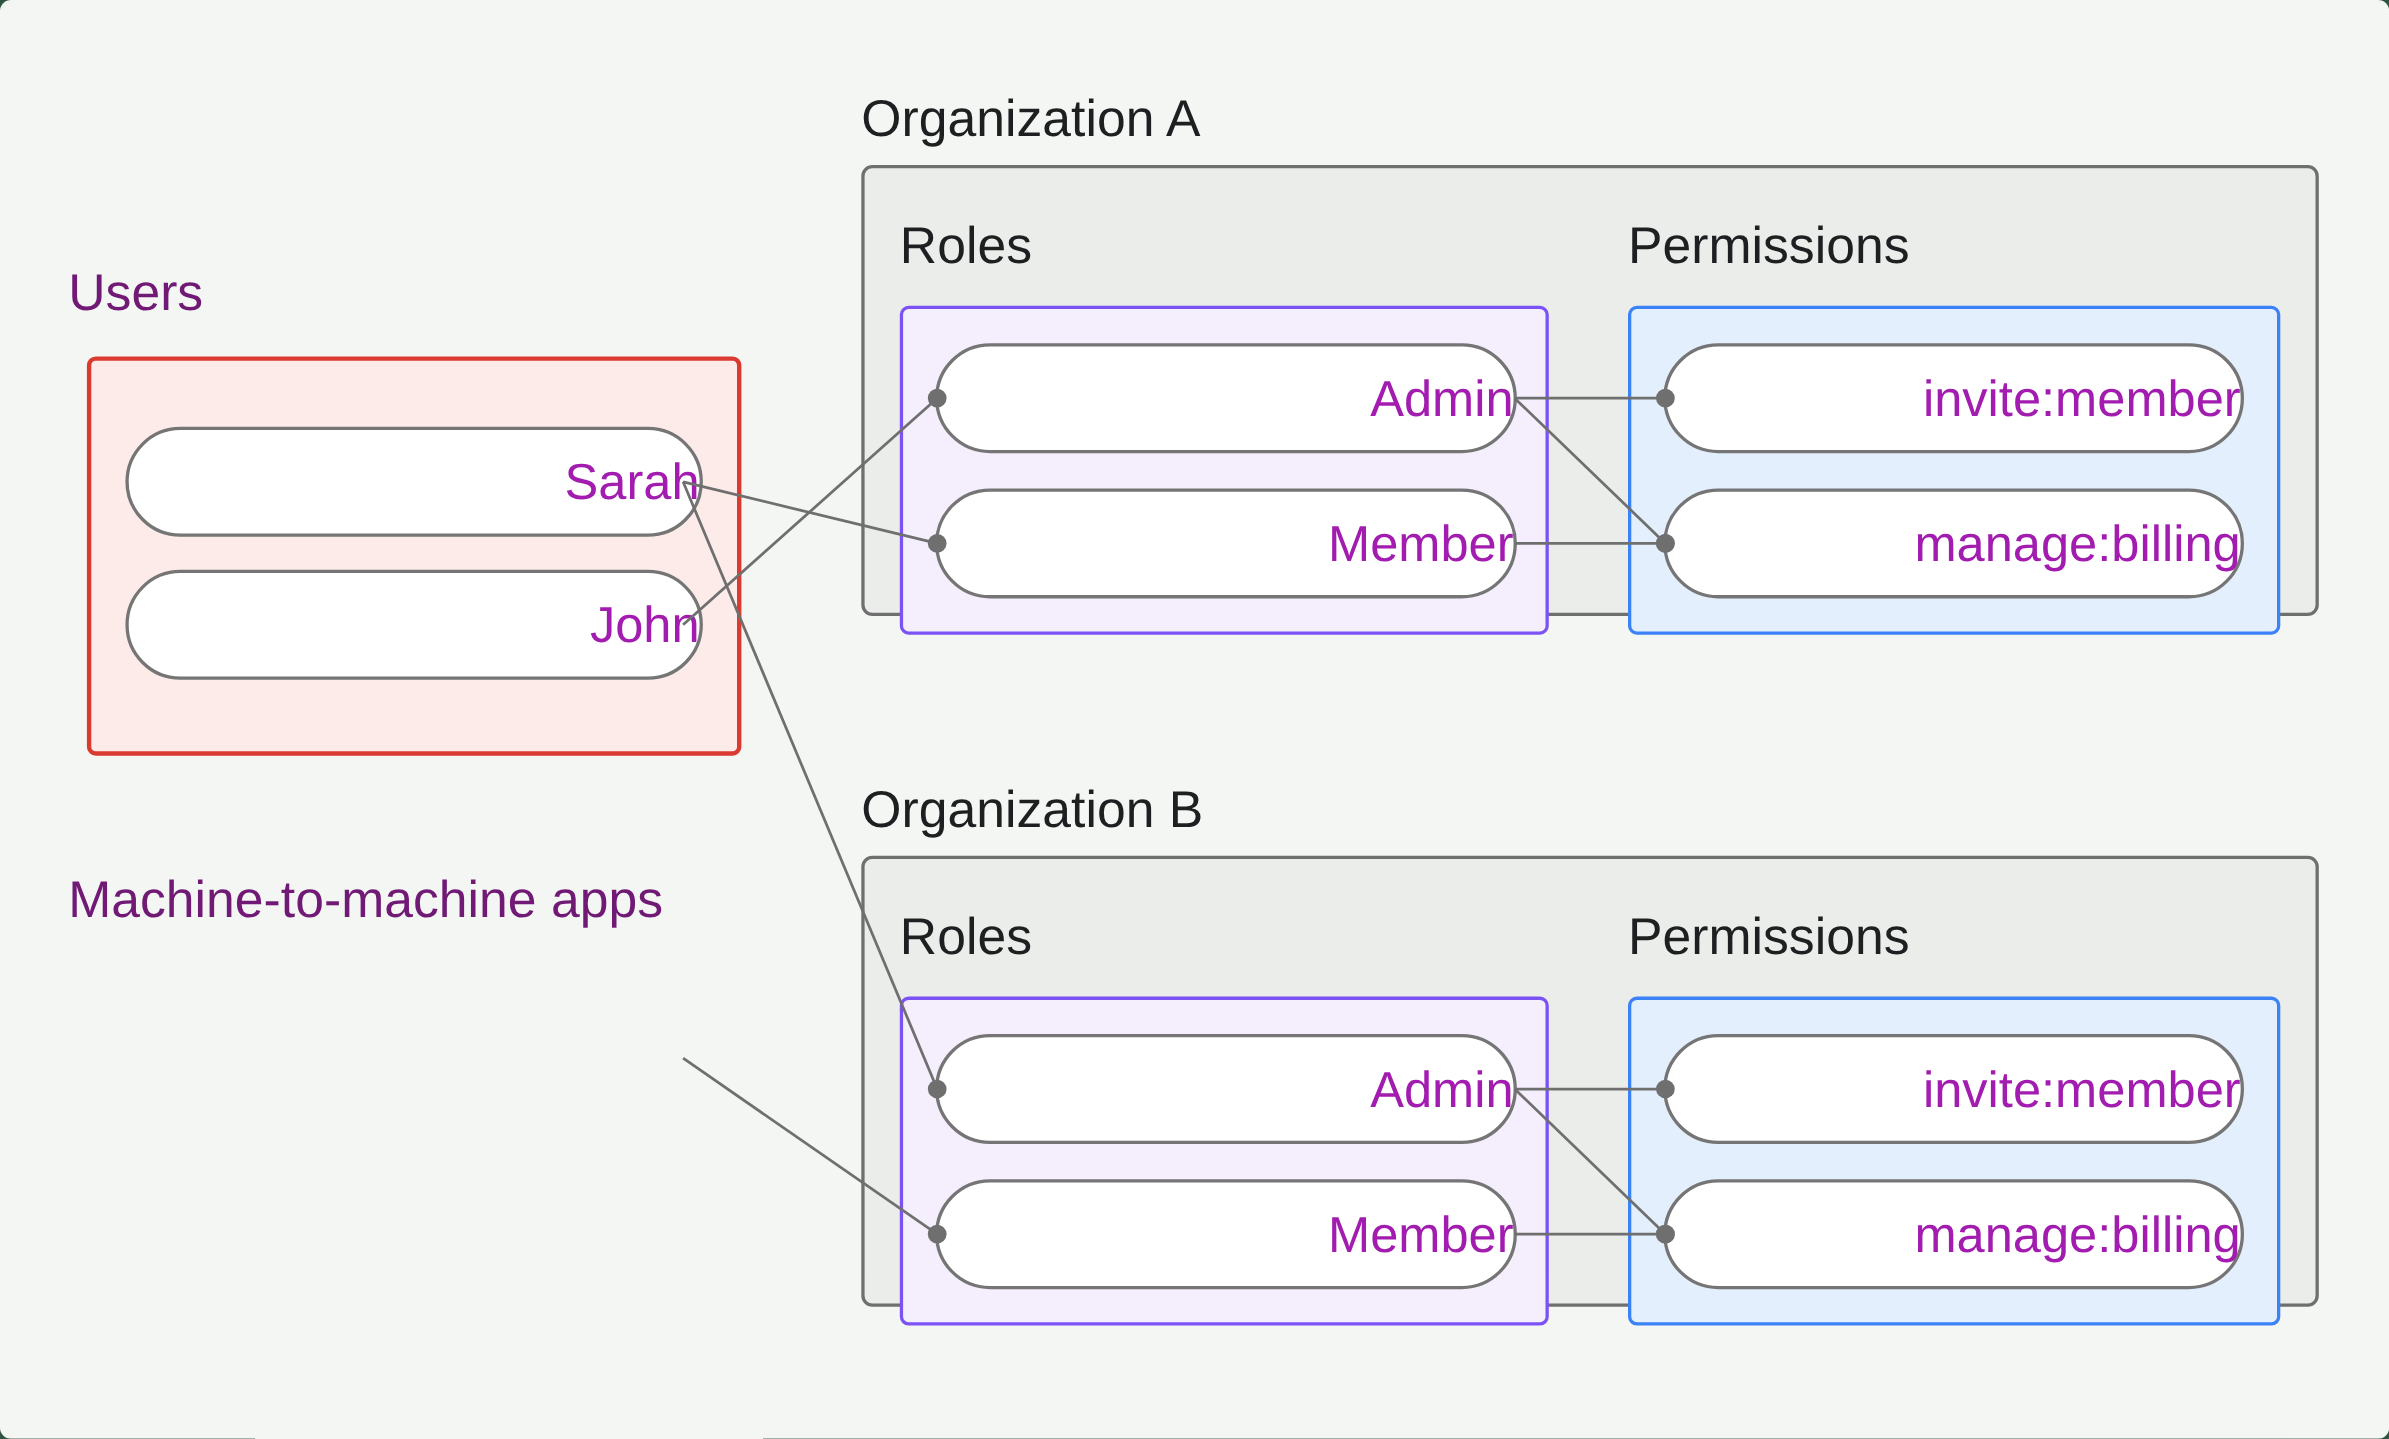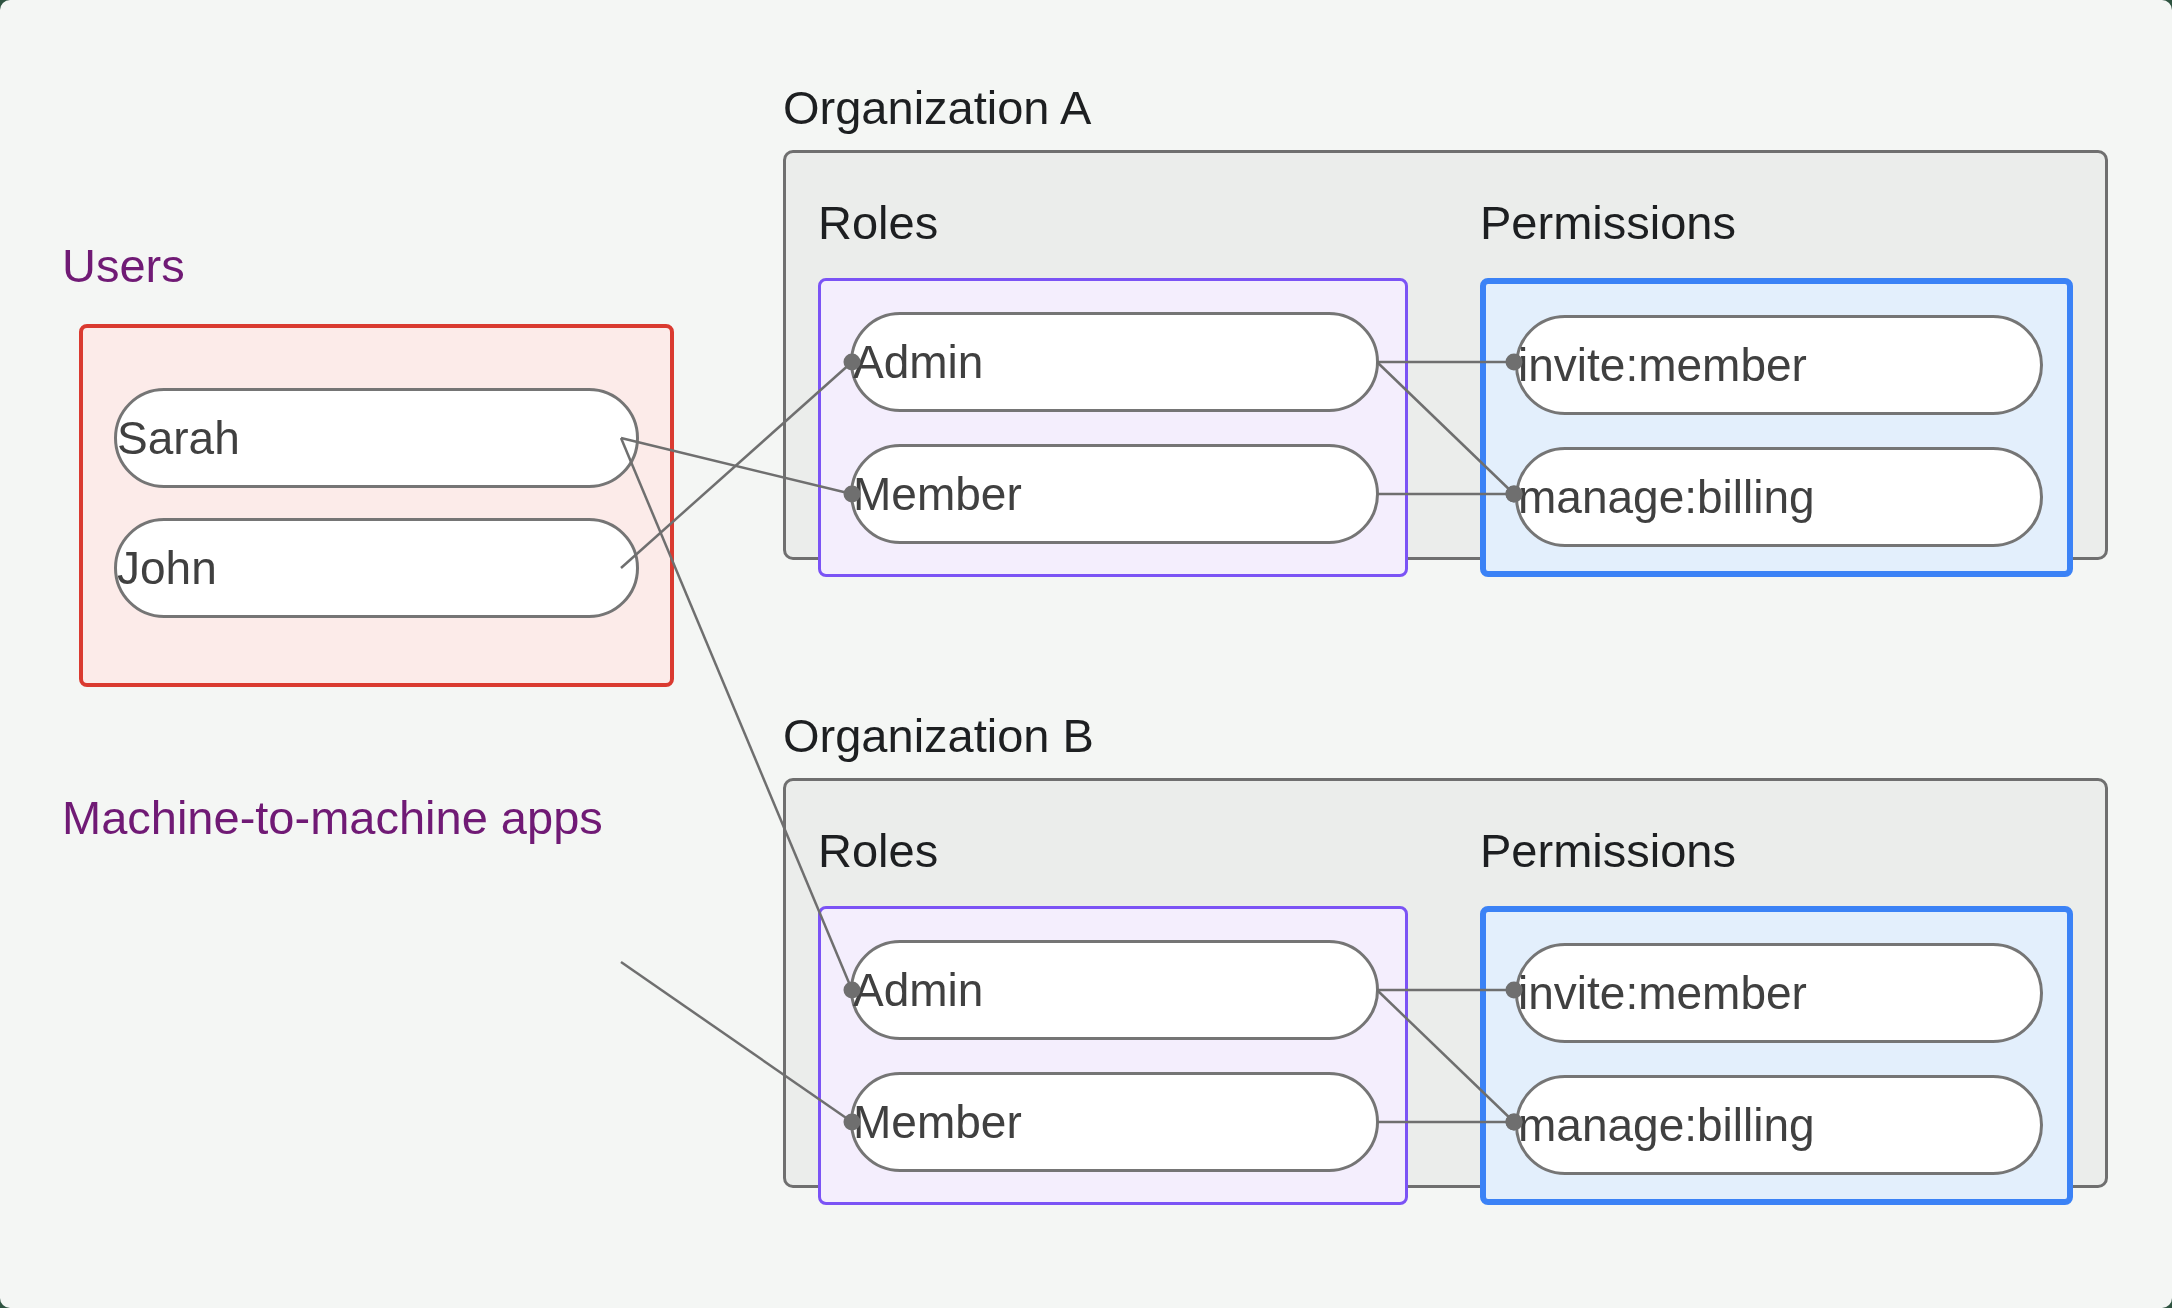--- a/index.html
+++ b/index.html
@@ -22,25 +22,25 @@
   .org-a{top:150px;}
   .org-b{top:778px;}
   .org-title{position:absolute;left:783px;font-size:47px;font-weight:500;color:#1d1f21;line-height:1.2;margin-top:20px;}
   .org-title-a{top:60px;}
   .org-title-b{top:688px;}
   .inner-label{position:absolute;top:42px;font-size:47px;font-weight:500;color:#1d1f21;line-height:1.2;}
   .roles-label{left:32px;}
   .perms-label{left:694px;}
   .sub-box{position:absolute;top:125px;width:590px;height:299px;border-radius:8px;box-sizing:border-box;}
   .roles-sub{left:32px;background:#f4eefd;border:3px solid #7b53f5;}
-  .perms-sub{left:694px;width:593px;background:#e3effc;border:6px solid #3b82f6;}
+  .perms-sub{left:694px;width:593px;background:#e3effc;border:3px solid #3b82f6;}
   .pill{
     position:absolute;height:100px;background:#ffffff;border:3px solid #757575;
-    border-radius:50px;box-sizing:border-box;display:flex;align-items:center;justify-content:flex-start;
-    font-size:46px;color:#404040;
+    border-radius:50px;box-sizing:border-box;display:flex;align-items:center;justify-content:flex-end;
+    font-size:46px;color:#a21caf;
   }
   .users-box .pill{left:31px;width:525px;}
   .pill-row-0{top:60px;}
   .pill-row-1{top:190px;}
   .m2m-box .pill{left:33px;top:31px;width:526px;}
   .sub-box .pill{left:29px;width:529px;}
   .perms-sub .pill{width:528px;}
   .sub-pill-0{top:31px;}
   .sub-pill-1{top:163px;}
   #edge-layer{position:absolute;left:0;top:0;width:2172px;height:1308px;z-index:10;pointer-events:none;}

